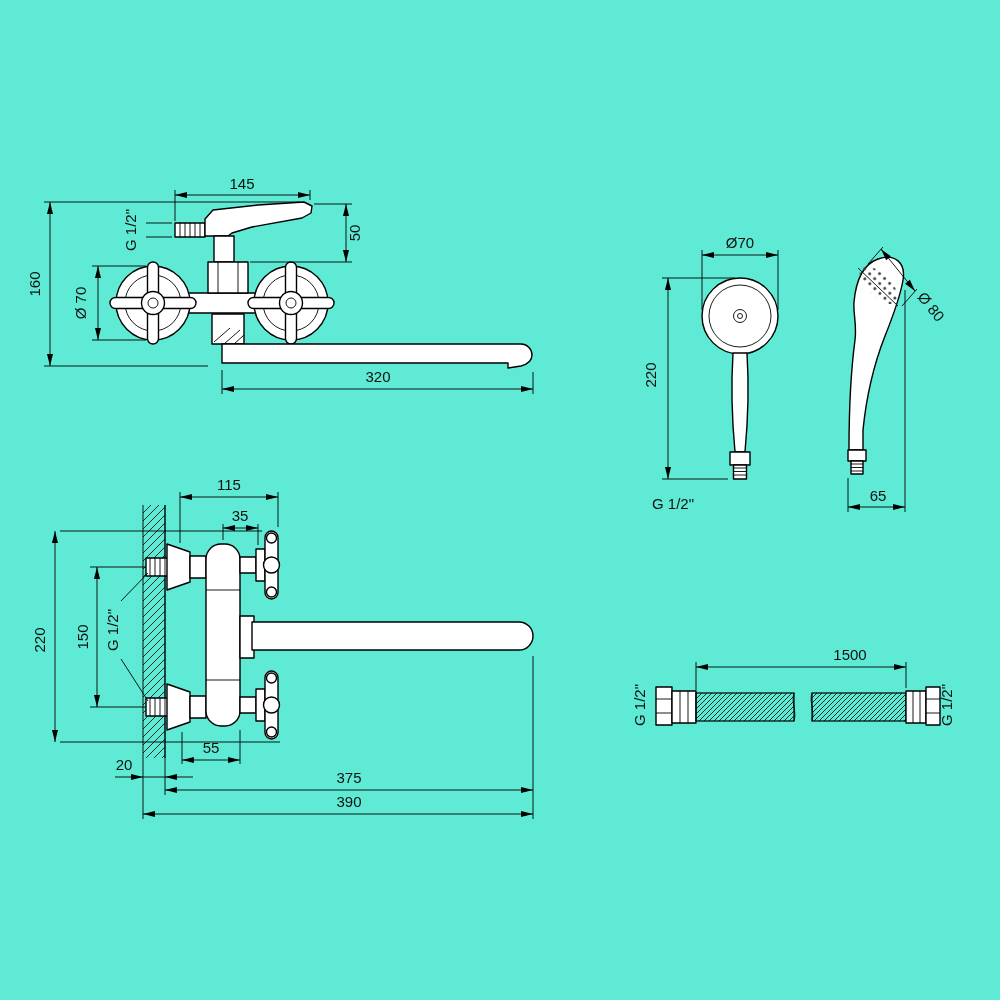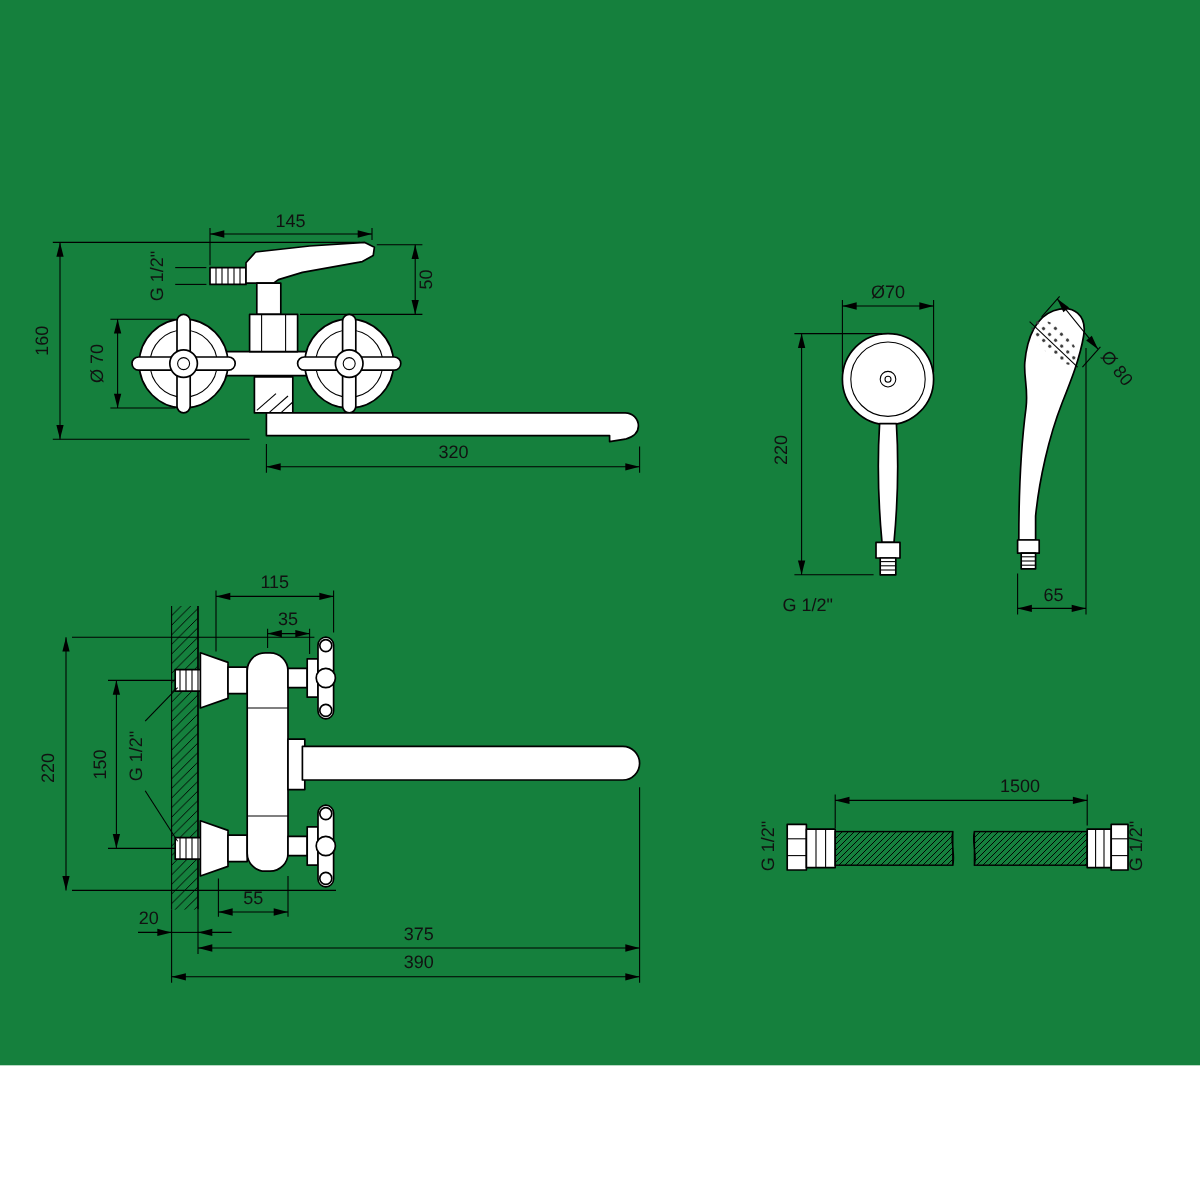--- a/index.html
+++ b/index.html
@@ -1,16 +1,16 @@
 <!DOCTYPE html>
 <html><head>
 <meta charset="utf-8">
 <style>
   html,body{margin:0;padding:0;background:#ffffff;}
-  .canvas{position:relative;width:1000px;height:888px;background:#15803d;overflow:hidden;}
+  .canvas{position:relative;width:1000px;height:1000px;background:#5eead4;overflow:hidden;}
   .obj{fill:#ffffff;stroke:#000;stroke-width:1.4;stroke-linejoin:round;}
   .objn{fill:none;stroke:#000;stroke-width:1.4;stroke-linejoin:round;}
   .thin{fill:none;stroke:#000;stroke-width:0.9;}
   .dim{fill:none;stroke:#000;stroke-width:0.9;}
   .dimtxt{font-family:"Liberation Sans",sans-serif;font-size:15px;fill:#111;text-anchor:middle;}
 </style>
 </head>
 <body>
 
 <div class="canvas">

